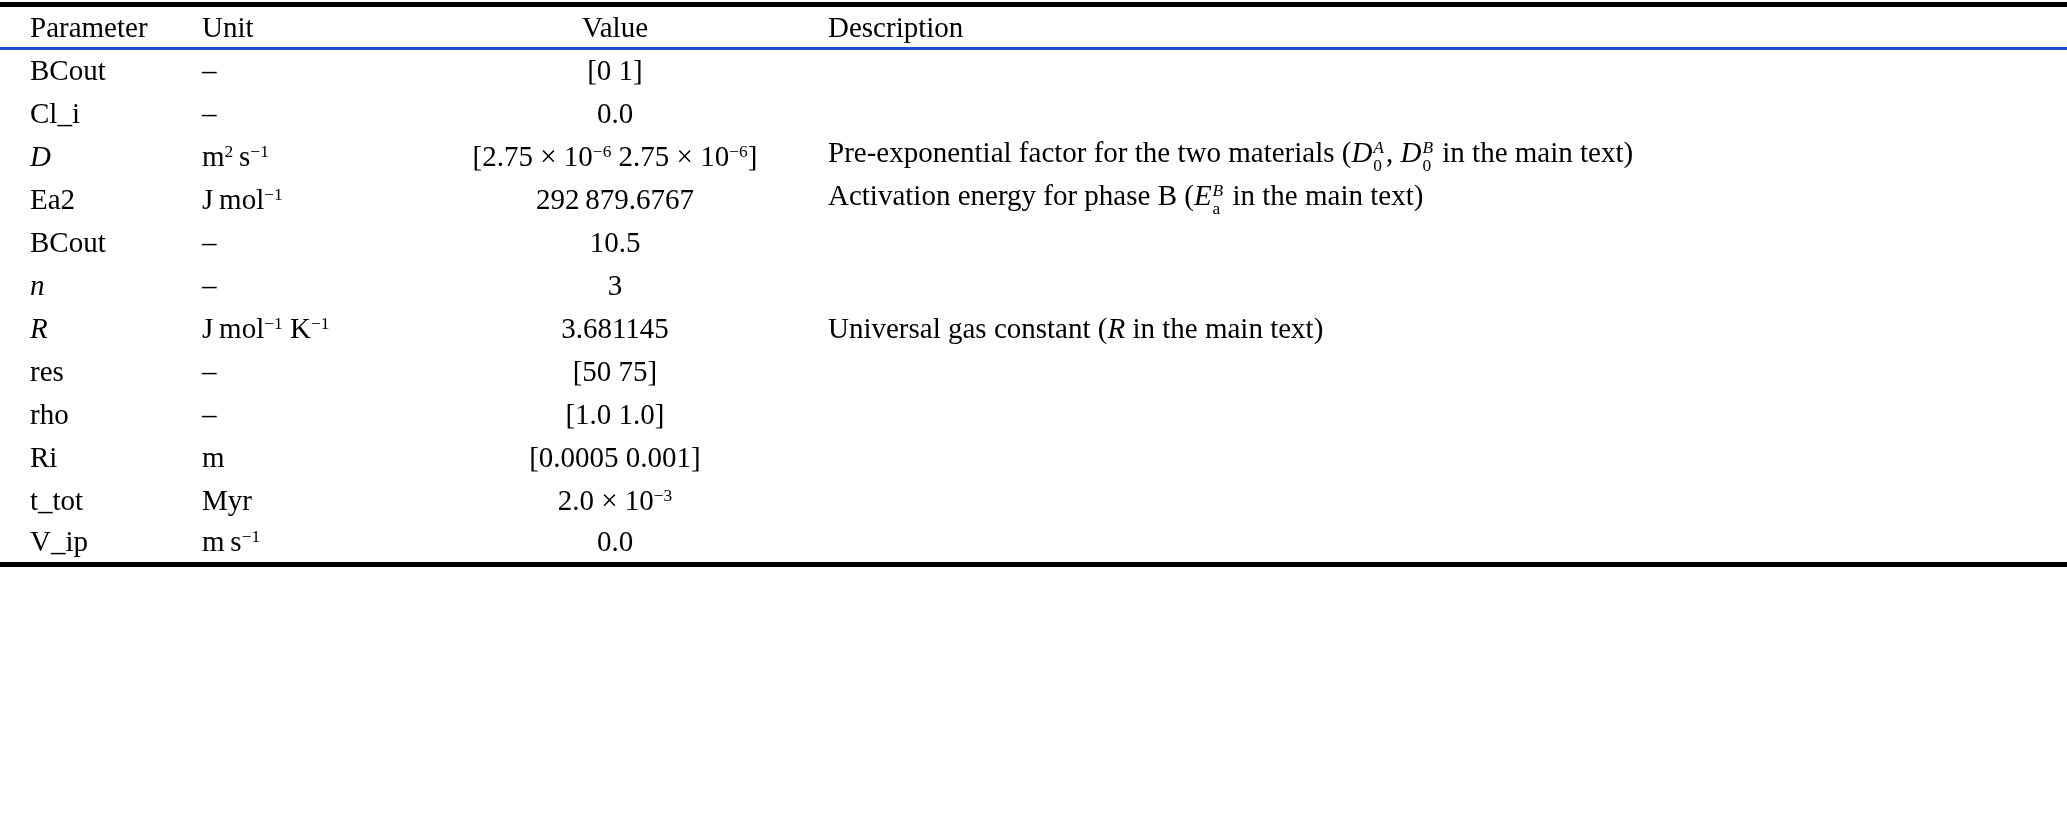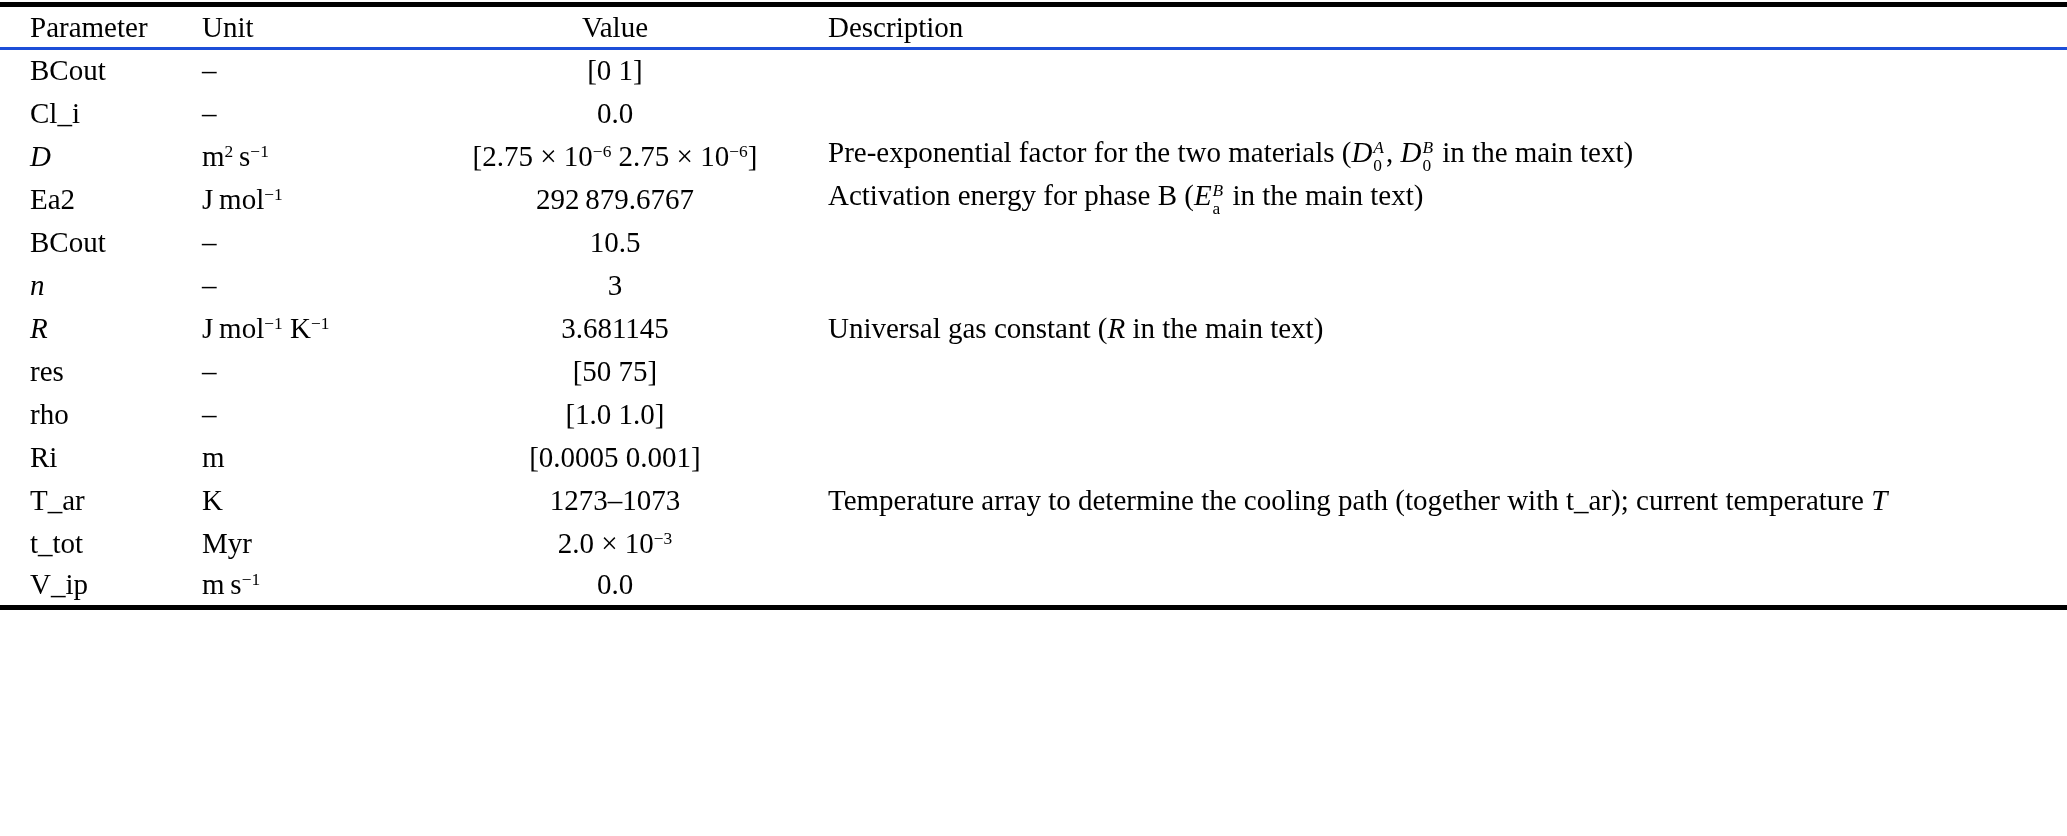--- a/index.html
+++ b/index.html
@@ -147,26 +147,20 @@
         <td class="c-value">[1.0 1.0]</td>
         <td class="c-desc"></td>
       </tr>
       <tr>
         <td class="c-param">Ri</td>
         <td class="c-unit">m</td>
         <td class="c-value">[0.0005 0.001]</td>
         <td class="c-desc"></td>
       </tr>
       <tr>
-        <td class="c-param">T_ar</td>
-        <td class="c-unit">K</td>
-        <td class="c-value">1273–1073</td>
-        <td class="c-desc">Temperature array to determine the cooling path (together with t_ar); current temperature <i>T</i></td>
-      </tr>
-      <tr>
         <td class="c-param">t_tot</td>
         <td class="c-unit">Myr</td>
         <td class="c-value">2.0 × 10<sup>−3</sup></td>
         <td class="c-desc"></td>
       </tr>
       <tr>
         <td class="c-param">V_ip</td>
         <td class="c-unit">m s<sup>−1</sup></td>
         <td class="c-value">0.0</td>
         <td class="c-desc"></td>

